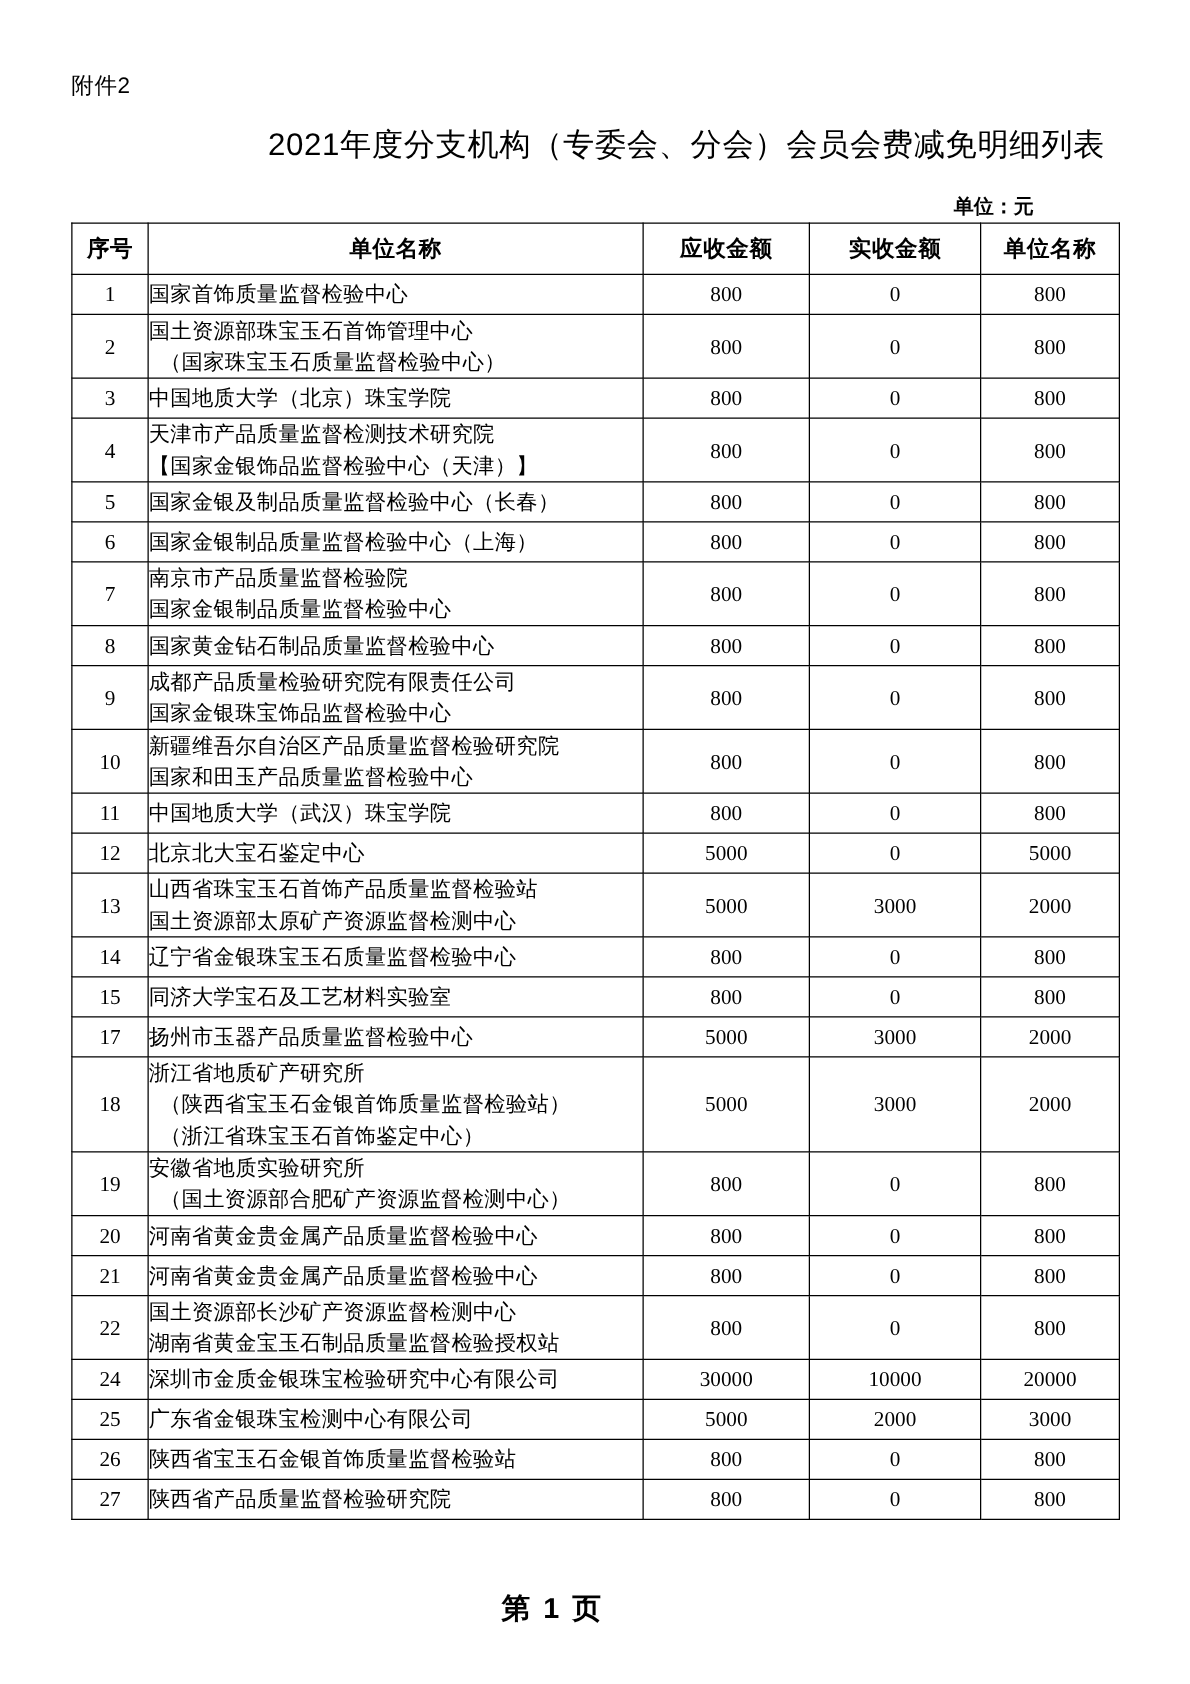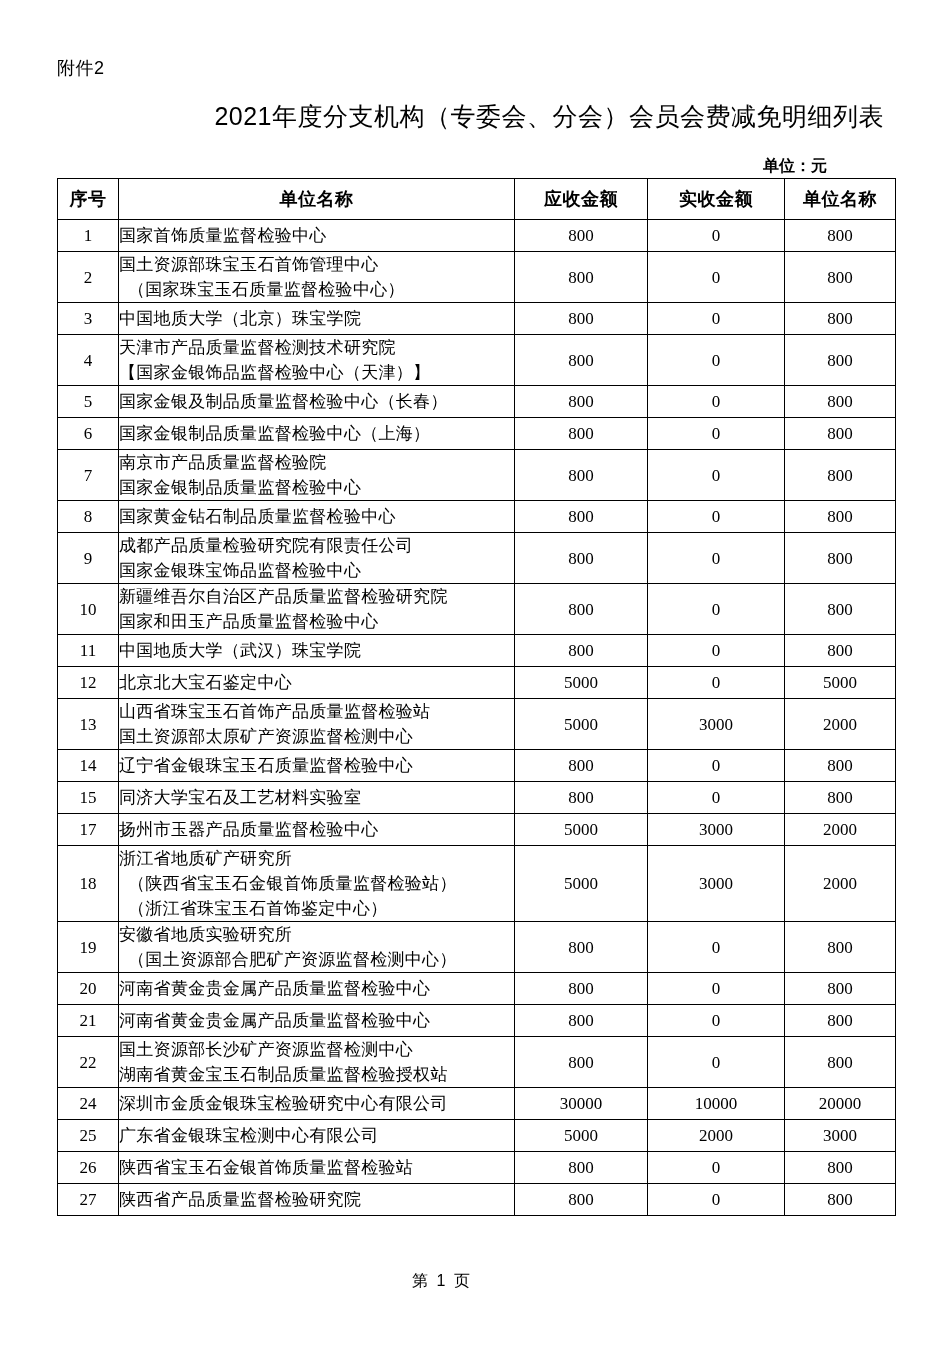--- a/index.html
+++ b/index.html
@@ -113,22 +113,22 @@
   tr.r-2 td { height: 50px; }
   tr.r-3 td { height: 72px; margin-top: 17px; }
 
   .page-footer {
     position: absolute;
     left: 0;
     right: 0;
     top: 1271px;
     text-align: center;
     font-family: "Liberation Sans", "DejaVu Sans", sans-serif;
-    font-size: 16px;
-    font-weight: normal;
+    font-size: 23px;
+    font-weight: bold;
     letter-spacing: 2px;
   }
 </style>
 </head>
 <body>
 
 <div class="page">
 
   <div class="attach-label">附件2</div>
 

